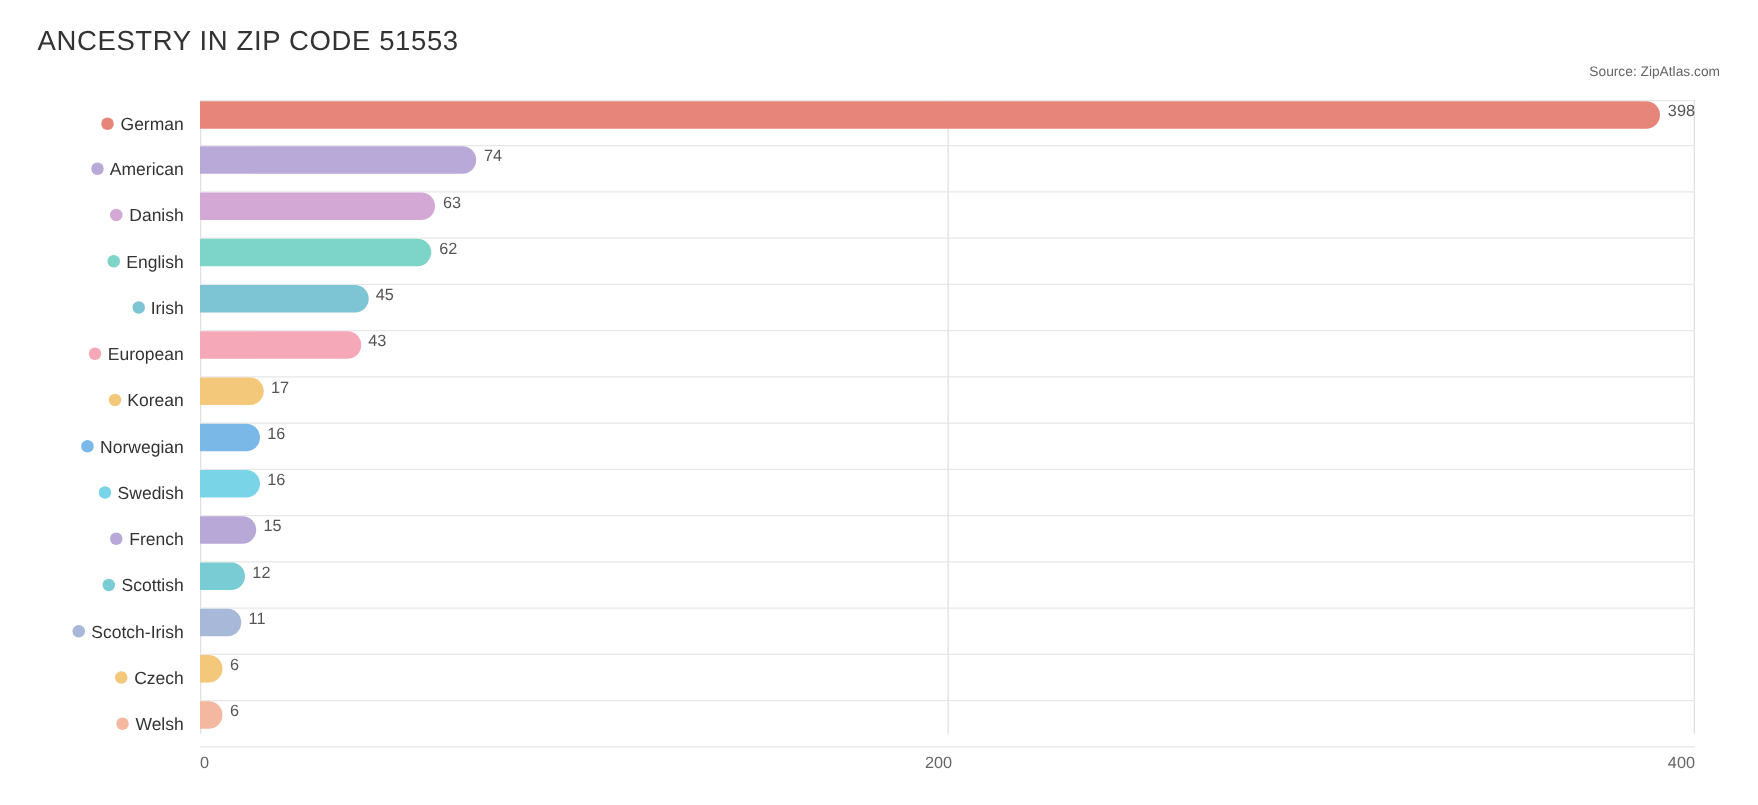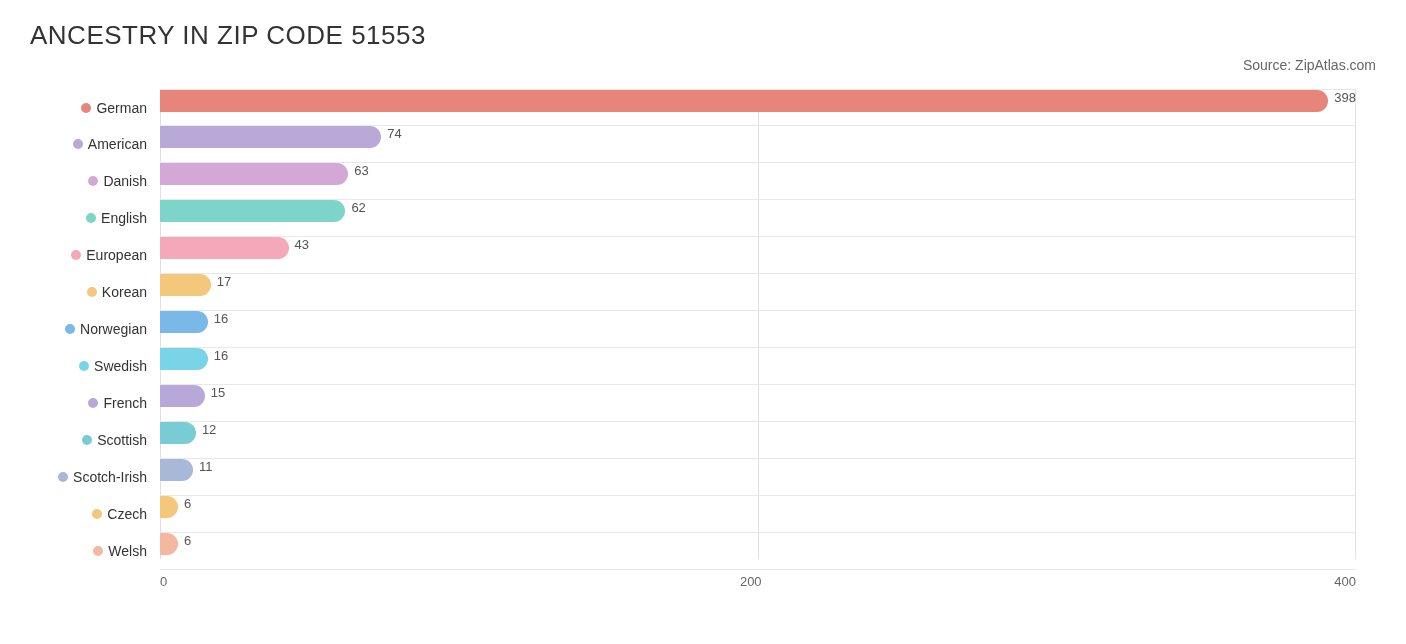--- a/index.html
+++ b/index.html
@@ -4,29 +4,29 @@
   <style>
     * { box-sizing: border-box; margin: 0; padding: 0; }
     body {
       background: #fff;
       font-family: Arial, sans-serif;
       width: 1406px;
       min-height: 644px;
       padding: 20px 30px;
     }
     .title {
-      font-size: 26px;
+      font-size: 22px;
       font-weight: 400;
       color: #333;
       margin-bottom: 6px;
       letter-spacing: 0.5px;
     }
     .source {
       text-align: right;
-      font-size: 14px;
+      font-size: 11px;
       color: #666;
       margin-bottom: 16px;
     }
     .chart-area {
       position: relative;
       width: 100%;
     }
     .chart-inner {
       position: relative;
       margin-left: 130px;
@@ -193,20 +193,30 @@
             <span class="bar-label-dot dot-english"></span>
             <span>English</span>
           </div>
           <div class="bar-wrap">
             <div class="bar color-english" style="width: 15.5%;"></div>
             <span class="bar-value">62</span>
           </div>
         </div>
         <div class="bar-row">
           <div class="bar-label">
+            <span class="bar-label-dot dot-irish"></span>
+            <span>Irish</span>
+          </div>
+          <div class="bar-wrap">
+            <div class="bar color-irish" style="width: 11.25%;"></div>
+            <span class="bar-value">45</span>
+          </div>
+        </div>
+        <div class="bar-row">
+          <div class="bar-label">
             <span class="bar-label-dot dot-european"></span>
             <span>European</span>
           </div>
           <div class="bar-wrap">
             <div class="bar color-european" style="width: 10.75%;"></div>
             <span class="bar-value">43</span>
           </div>
         </div>
         <div class="bar-row">
           <div class="bar-label">

